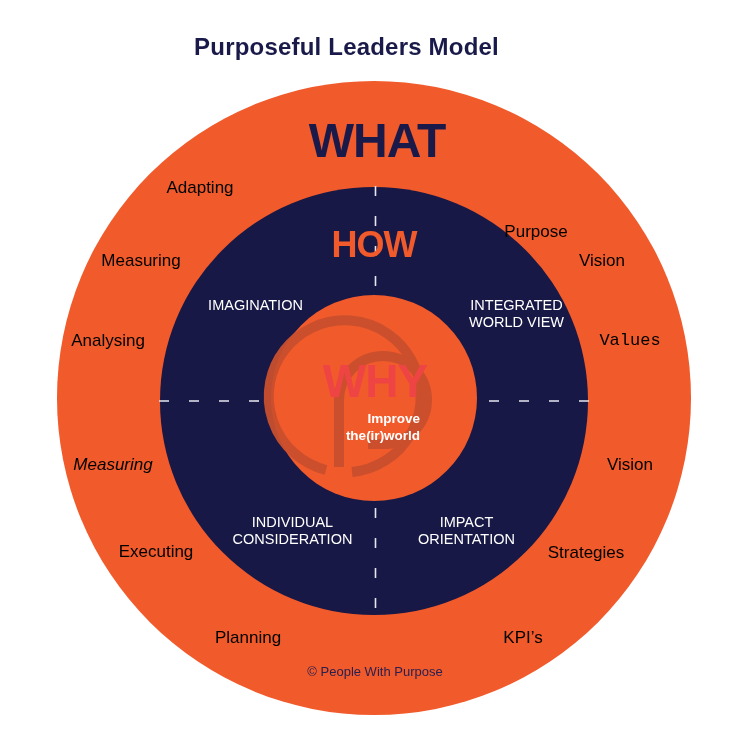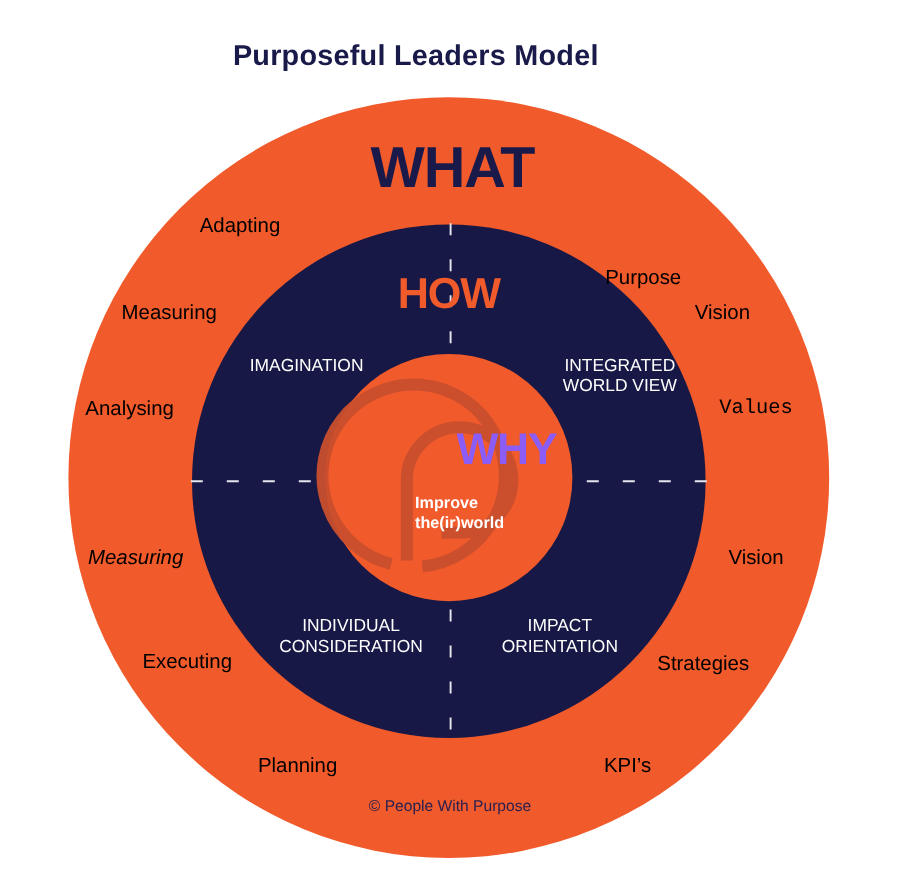--- a/index.html
+++ b/index.html
@@ -4,22 +4,22 @@
 <style>
   html, body { margin: 0; padding: 0; background: #ffffff; }
   body { width: 753px; height: 747px; position: relative; overflow: hidden; font-family: "Liberation Sans", sans-serif; }
   .title { position: absolute; left: 0; width: 693px; top: 33px; text-align: center; font-size: 24px; font-weight: bold; color: #1a1a4a; letter-spacing: 0.2px; }
   svg.diagram { position: absolute; left: 0; top: 0; }
   .lbl { position: absolute; color: #000000; font-size: 17px; white-space: nowrap; transform: translateX(-50%); text-align: center; line-height: 17px; }
   .cap { position: absolute; color: #ffffff; font-size: 14.5px; line-height: 17px; text-align: center; transform: translateX(-50%); white-space: nowrap; padding-left: 13px; }
   .big { position: absolute; transform: translateX(-50%); font-weight: bold; white-space: nowrap; letter-spacing: -1px; }
   .what { font-size: 48px; color: #1a1a4a; top: 113px; }
   .how { font-size: 36px; color: #f15a2b; top: 224px; }
-  .why { font-size: 37px; color: #8b5cf6; top: 354px; margin-left: 47px; }
-  .tagline { position: absolute; transform: translateX(-50%); color: #ffffff; font-weight: bold; font-size: 13.5px; line-height: 17px; text-align: left; top: 410px; white-space: nowrap; }
+  .why { font-size: 46px; color: #ef4444; top: 354px; }
+  .tagline { position: absolute; transform: translateX(-50%); color: #ffffff; font-weight: bold; font-size: 13.5px; line-height: 17px; text-align: right; top: 410px; white-space: nowrap; }
   .copy { position: absolute; transform: translateX(-50%); color: #2a2050; font-size: 13px; top: 664px; white-space: nowrap; }
 </style>
 </head>
 <body>
 
 <div class="title">Purposeful Leaders Model</div>
 
 <svg class="diagram" width="753" height="747" viewBox="0 0 753 747">
   <circle cx="374" cy="398" r="317" fill="#f15a2b"></circle>
   <circle cx="374" cy="401" r="214" fill="#171845"></circle>

